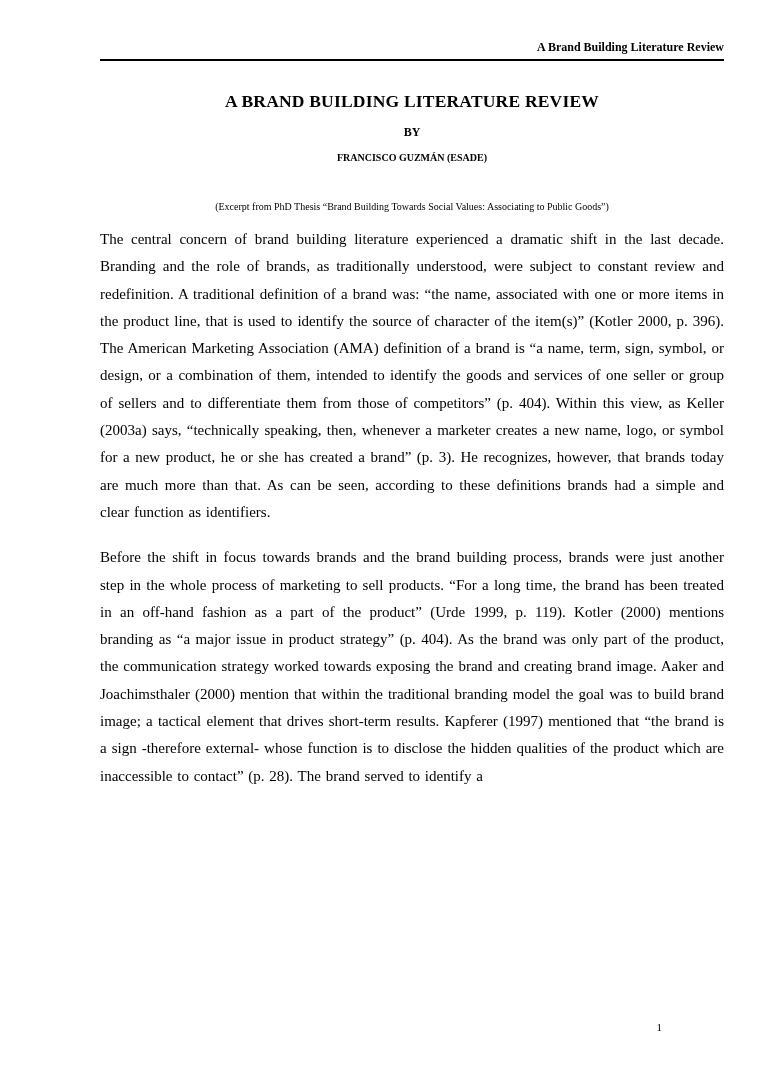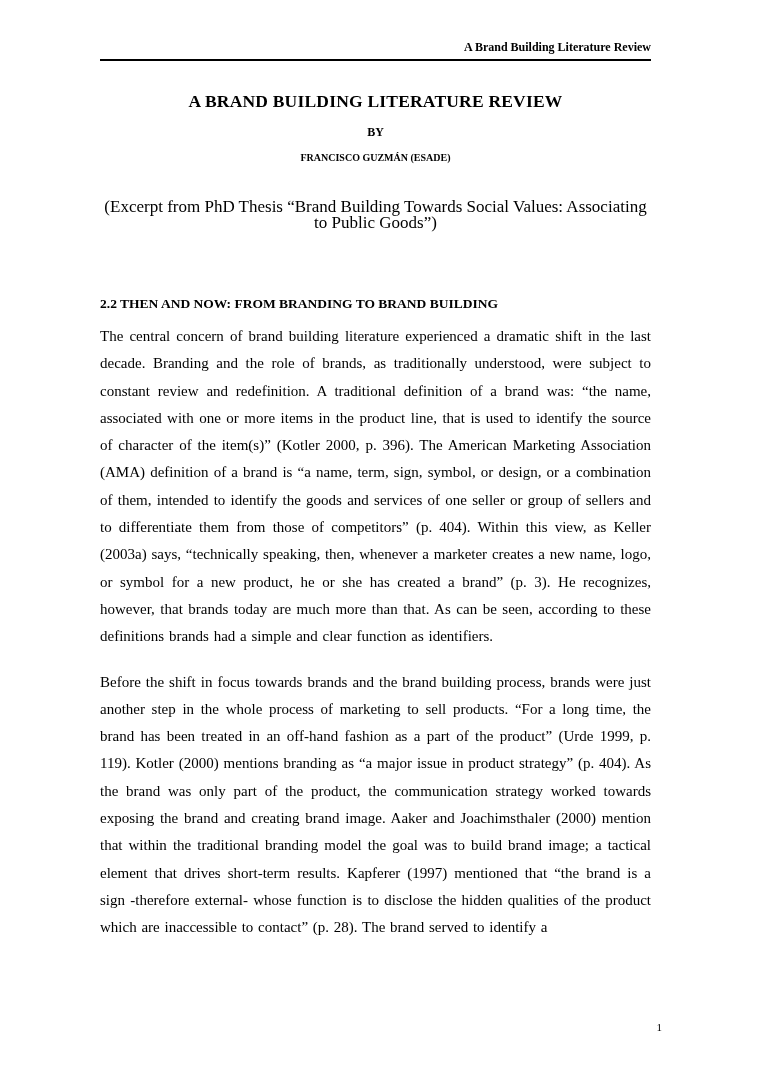--- a/index.html
+++ b/index.html
@@ -7,21 +7,21 @@
     padding: 0;
     background: #f2f2f2;
   }
   .page {
     width: 768px;
     height: 1085px;
     margin: 0 auto;
     background: #ffffff;
     position: relative;
     box-sizing: border-box;
-    padding: 40px 117px 0 100px;
+    padding: 40px 44px 0 100px;
     font-family: "Liberation Serif", "DejaVu Serif", serif;
     color: #000000;
     overflow: hidden;
     outline: 1px solid #e4e4e4;
   }
   .running-title {
     text-align: right;
     font-weight: bold;
     font-size: 12px;
     line-height: 15px;
@@ -47,21 +47,21 @@
     font-weight: bold;
     margin: 0 0 12px 0;
   }
   .author {
     font-size: 10px;
     font-weight: bold;
     margin: 0;
   }
   .excerpt {
     text-align: center;
-    font-size: 17px;
+    font-size: 10px;
     margin: 36px 0 0 0;
     line-height: 16px;
   }
   .section-heading {
     font-size: 13.5px;
     font-weight: bold;
     margin: 64px 0 0 0;
     line-height: 17px;
   }
   .subsection-heading {
@@ -98,21 +98,20 @@
   </header>
 
   <div class="title-block">
     <h1 class="doc-title">A BRAND BUILDING LITERATURE REVIEW</h1>
     <div class="byline">BY</div>
     <div class="author">FRANCISCO GUZMÁN (ESADE)</div>
   </div>
 
   <p class="excerpt">(Excerpt from PhD Thesis “Brand Building Towards Social Values: Associating to Public Goods”)</p>
 
-  <h2 class="section-heading">2.2 THEN AND NOW: FROM BRANDING TO BRAND BUILDING</h2>
 
 
   <p class="body-para">The central concern of brand building literature experienced a dramatic shift in the last decade. Branding and the role of brands, as traditionally understood, were subject to constant review and redefinition. A traditional definition of a brand was: “the name, associated with one or more items in the product line, that is used to identify the source of character of the item(s)” (Kotler 2000, p. 396). The American Marketing Association (AMA) definition of a brand is “a name, term, sign, symbol, or design, or a combination of them, intended to identify the goods and services of one seller or group of sellers and to differentiate them from those of competitors” (p. 404). Within this view, as Keller (2003a) says, “technically speaking, then, whenever a marketer creates a new name, logo, or symbol for a new product, he or she has created a brand” (p. 3). He recognizes, however, that brands today are much more than that. As can be seen, according to these definitions brands had a simple and clear function as identifiers.</p>
 
   <p class="body-para second">Before the shift in focus towards brands and the brand building process, brands were just another step in the whole process of marketing to sell products. “For a long time, the brand has been treated in an off-hand fashion as a part of the product” (Urde 1999, p. 119). Kotler (2000) mentions branding as “a major issue in product strategy” (p. 404). As the brand was only part of the product, the communication strategy worked towards exposing the brand and creating brand image. Aaker and Joachimsthaler (2000) mention that within the traditional branding model the goal was to build brand image; a tactical element that drives short-term results. Kapferer (1997) mentioned that “the brand is a sign -therefore external- whose function is to disclose the hidden qualities of the product which are inaccessible to contact” (p. 28). The brand served to identify a</p>
 
   <footer>
     <div class="page-number">1</div>
   </footer>
 

